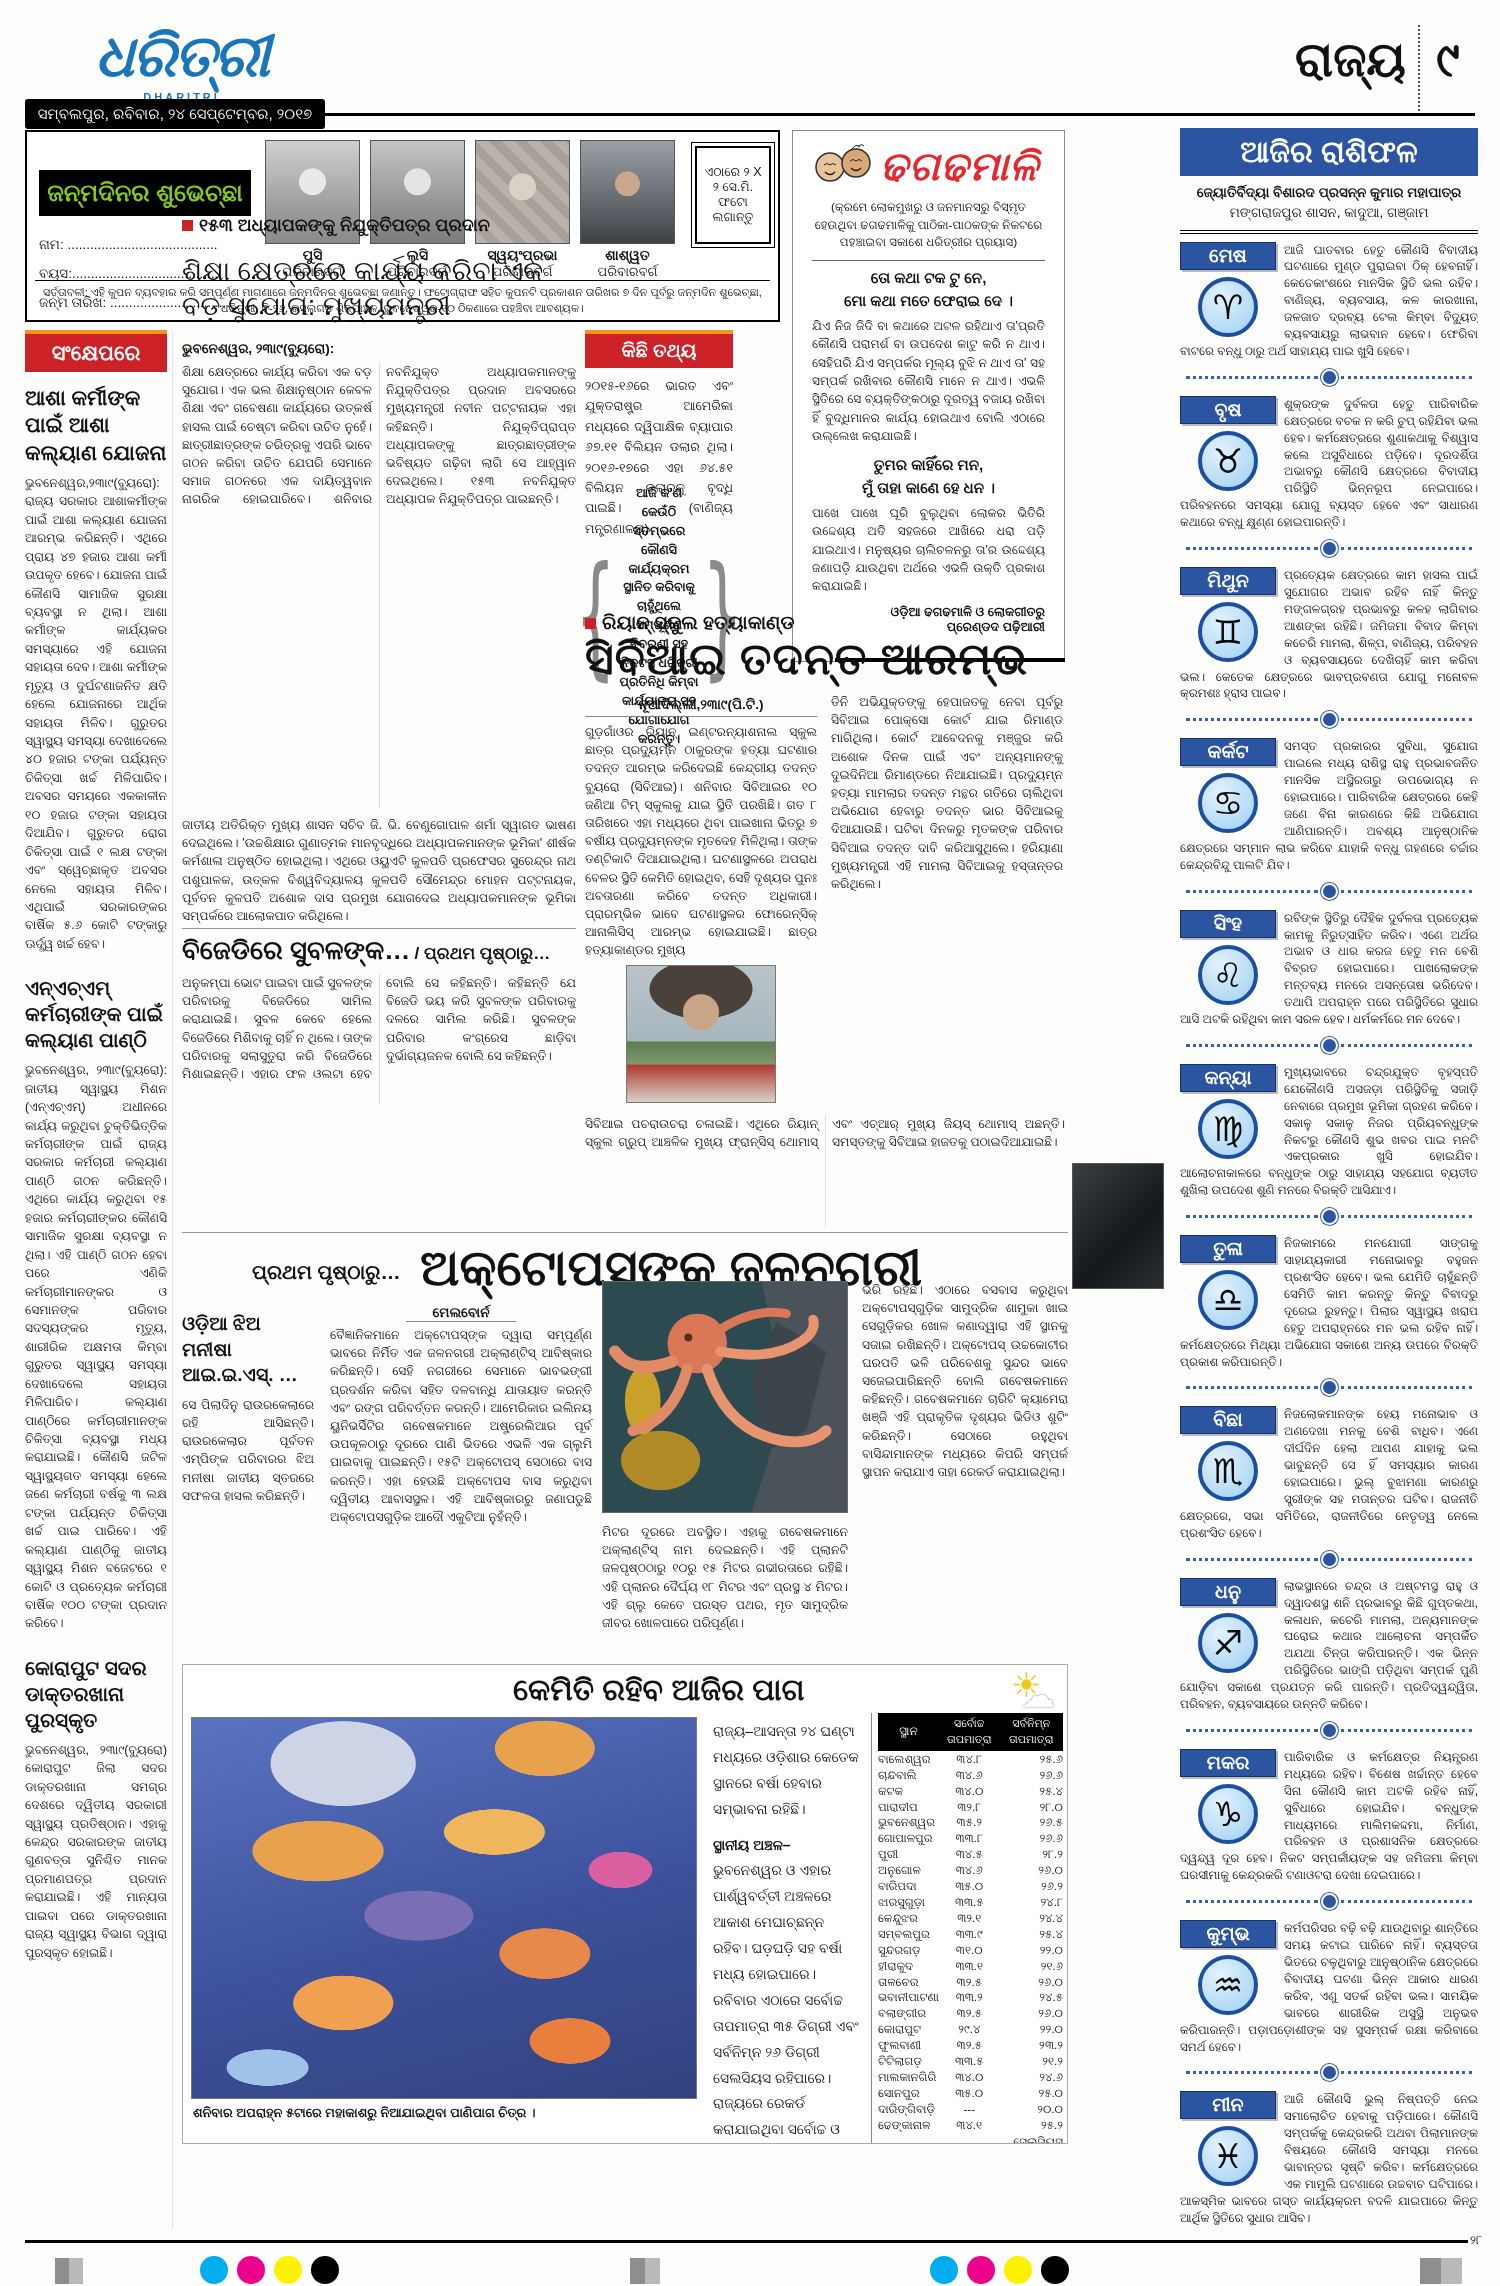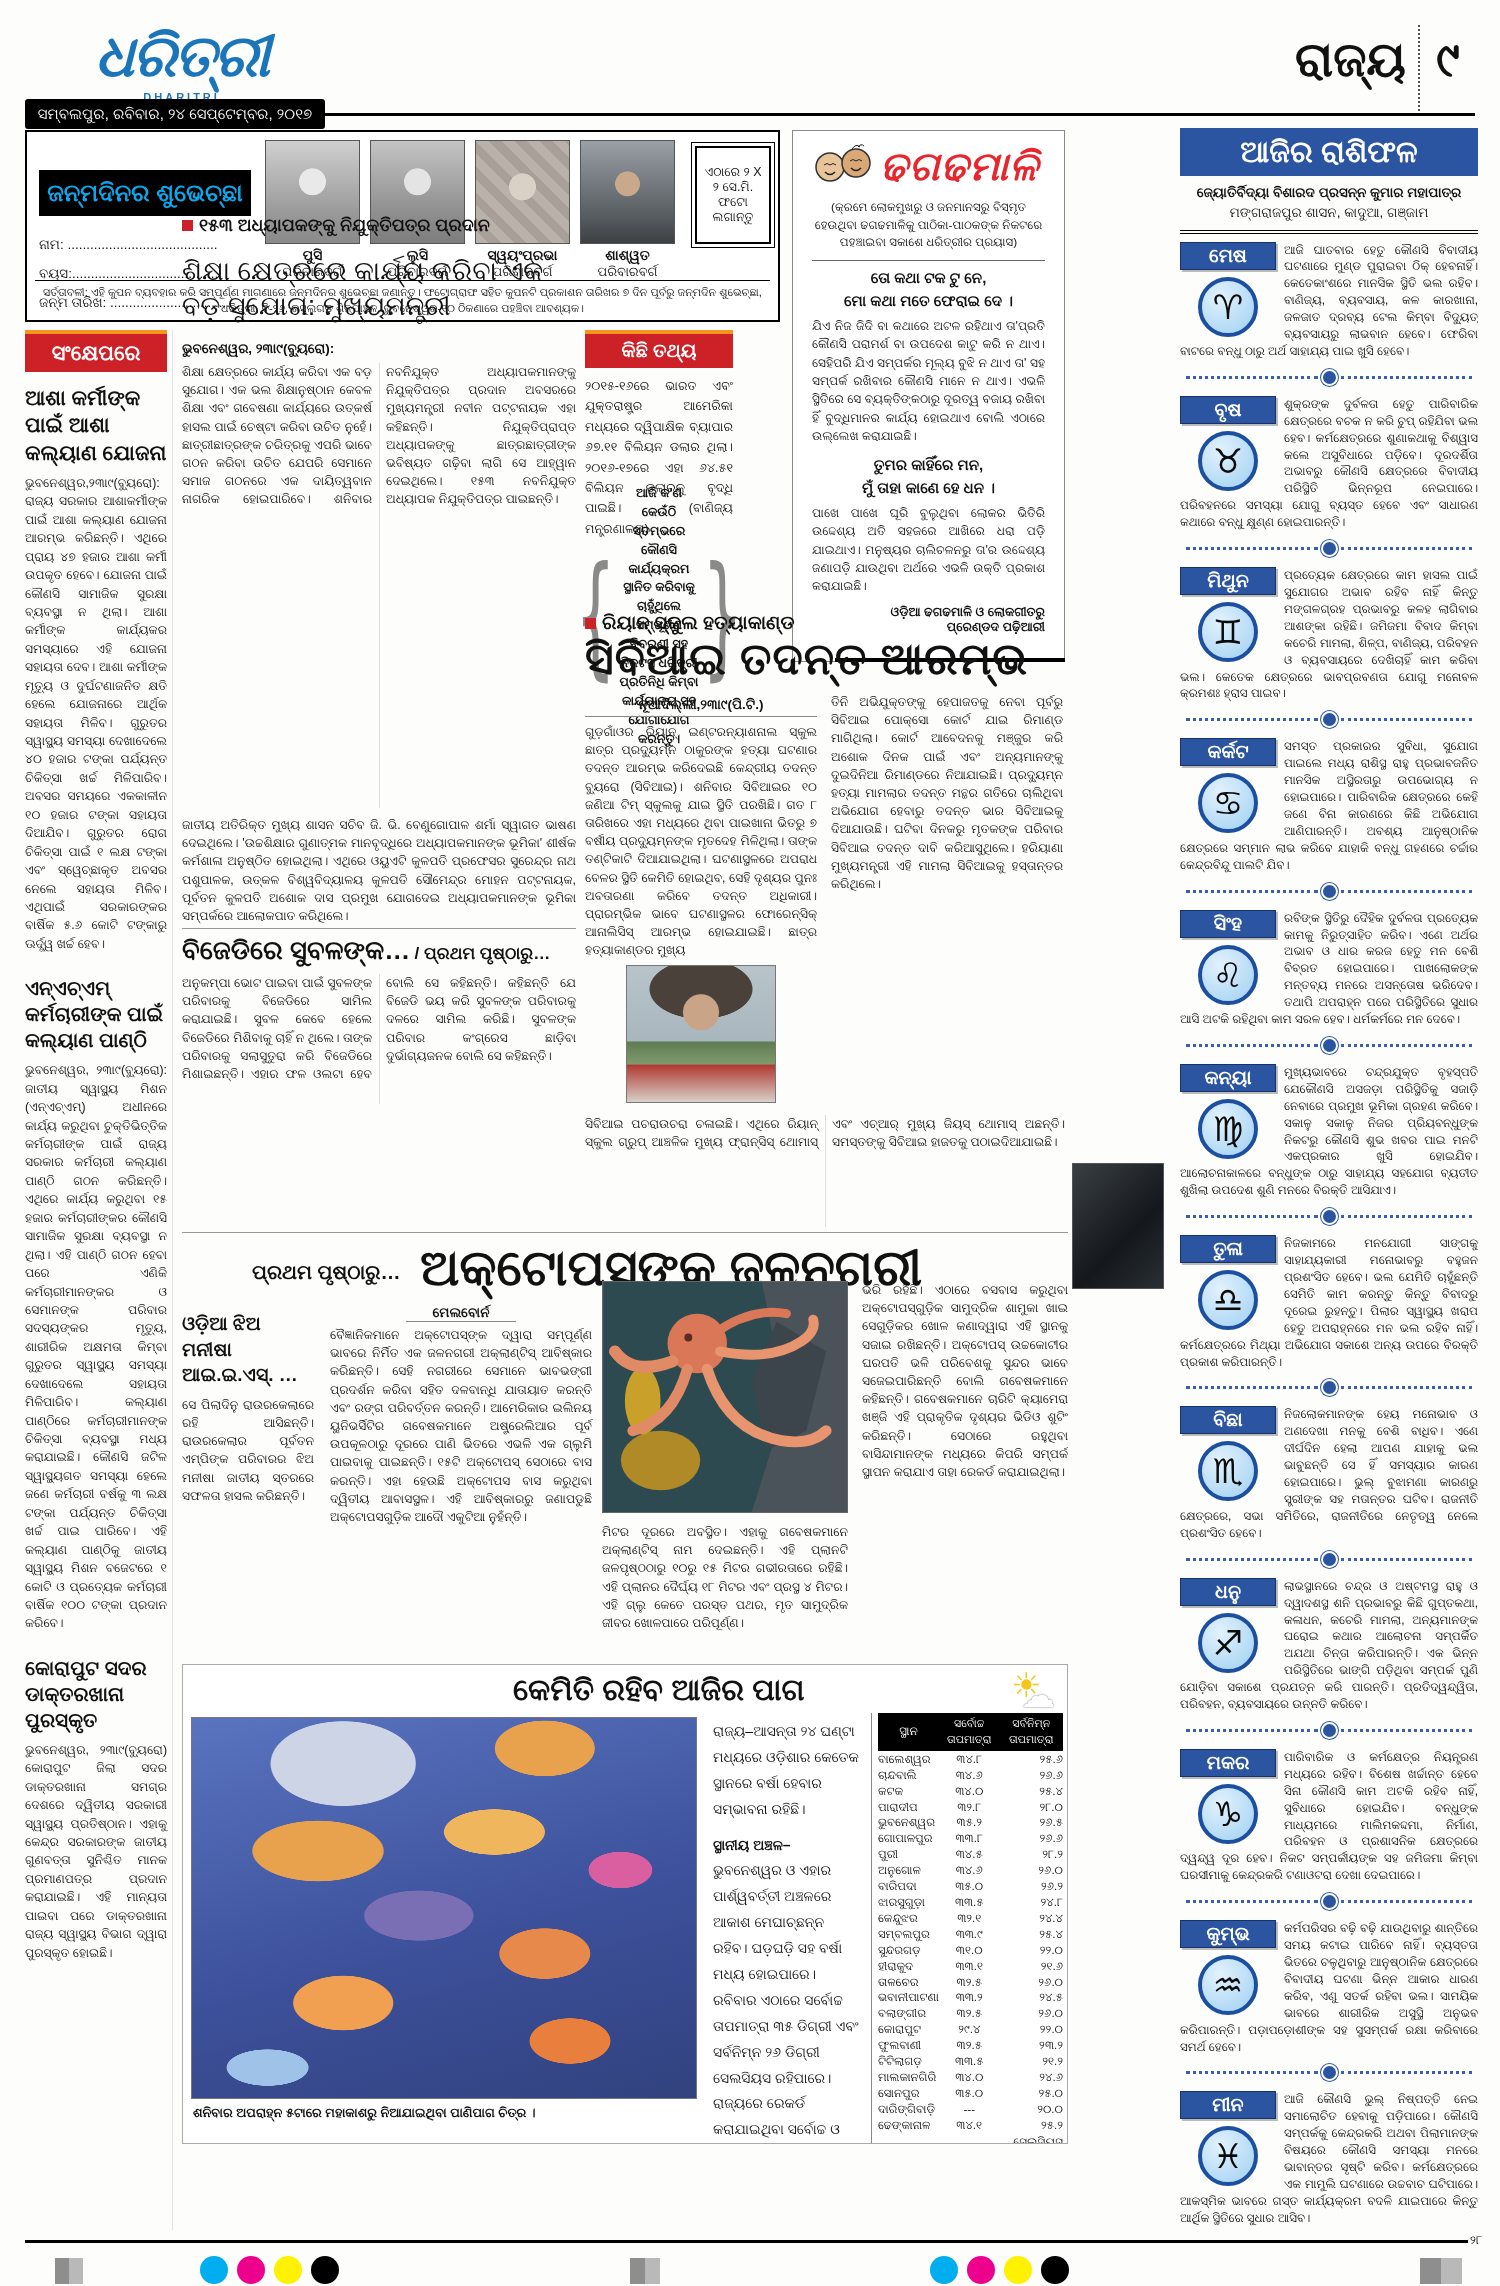--- a/index.html
+++ b/index.html
@@ -11,21 +11,21 @@
   .ctr { text-align:center; }
   .ovh { overflow:hidden; }
   
   .logo { font-size:58px; font-weight:bold; font-style:italic; color:#1b75bb; letter-spacing:-2px; }
   .logosub { font-size:11px; font-weight:bold; color:#1b75bb; letter-spacing:3px; }
   .datebar { background:#000; color:#fff; font-size:15px; line-height:30px; text-align:center; border-radius:3px; z-index:3; }
   .ruletop { background:#000; height:3px; }
   .secttl { font-size:48px; font-weight:bold; }
   
   .bdaybox { border:2px solid #000; background:#fff; }
-  .blackbox { background:#000; color:#0ea5e9; font-weight:bold; display:flex; align-items:center; justify-content:center; }
+  .blackbox { background:#000; color:#84cc16; font-weight:bold; display:flex; align-items:center; justify-content:center; }
   .field { font-size:13.5px; margin-top:13px; }
   .ph { border:1px solid #555; }
   .ph1 { background:radial-gradient(circle at 50% 40%, #e9e9e9 17%, transparent 18%), linear-gradient(180deg,#cfcfcf,#9a9a9a 70%,#8a8a8a); }
   .ph2 { background:radial-gradient(circle at 50% 40%, #e4e4e4 17%, transparent 18%), linear-gradient(180deg,#c4c4c4,#8f8f8f 70%,#7d7d7d); }
   .ph3 { background:radial-gradient(circle at 50% 45%, #d9d0c6 18%, transparent 19%), repeating-linear-gradient(45deg,#b9b2ab 0 9px,#a79f98 9px 18px); }
   .ph4 { background:radial-gradient(circle at 50% 42%, #c9a98c 16%, transparent 17%), linear-gradient(180deg,#9aa0a6,#565b60 75%,#3c4043); }
   .pcap1 { font-size:14px; font-weight:bold; text-align:center; margin-top:3px; }
   .pcap2 { font-size:13px; text-align:center; }
   .pastebox { border:2px solid #000; box-shadow:0 0 0 3px #fff, 0 0 0 4px #000; font-size:12.5px; display:flex; align-items:center; justify-content:center; text-align:center; padding:4px; }
   .terms { font-size:11px; text-align:center; border-top:1px solid #000; padding-top:4px; line-height:1.45; }

